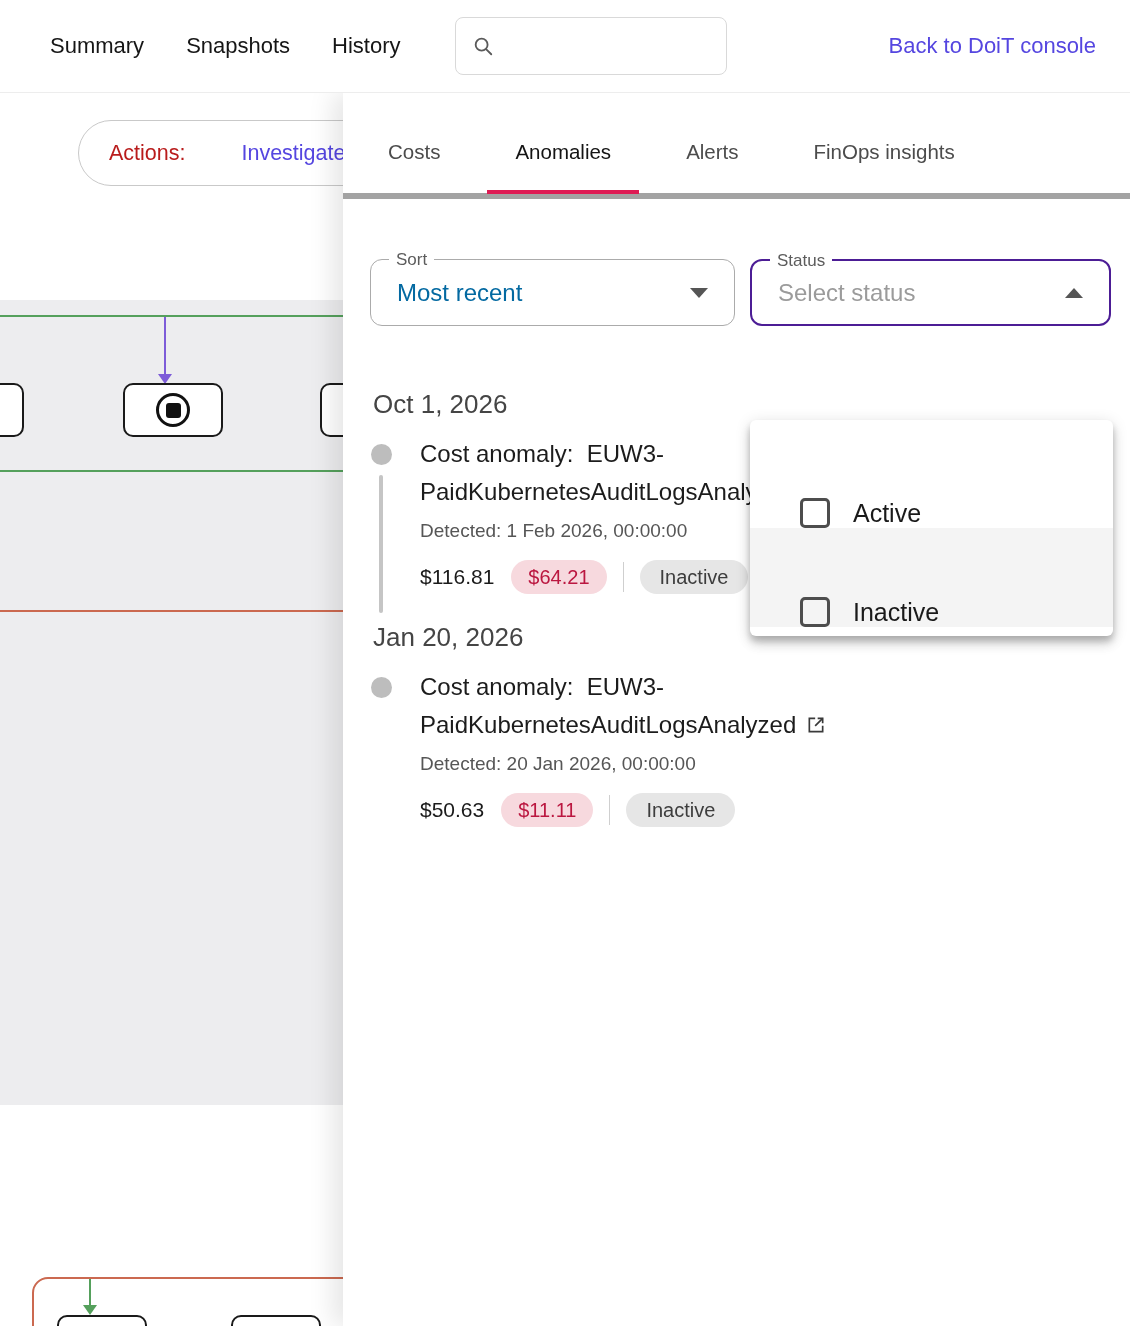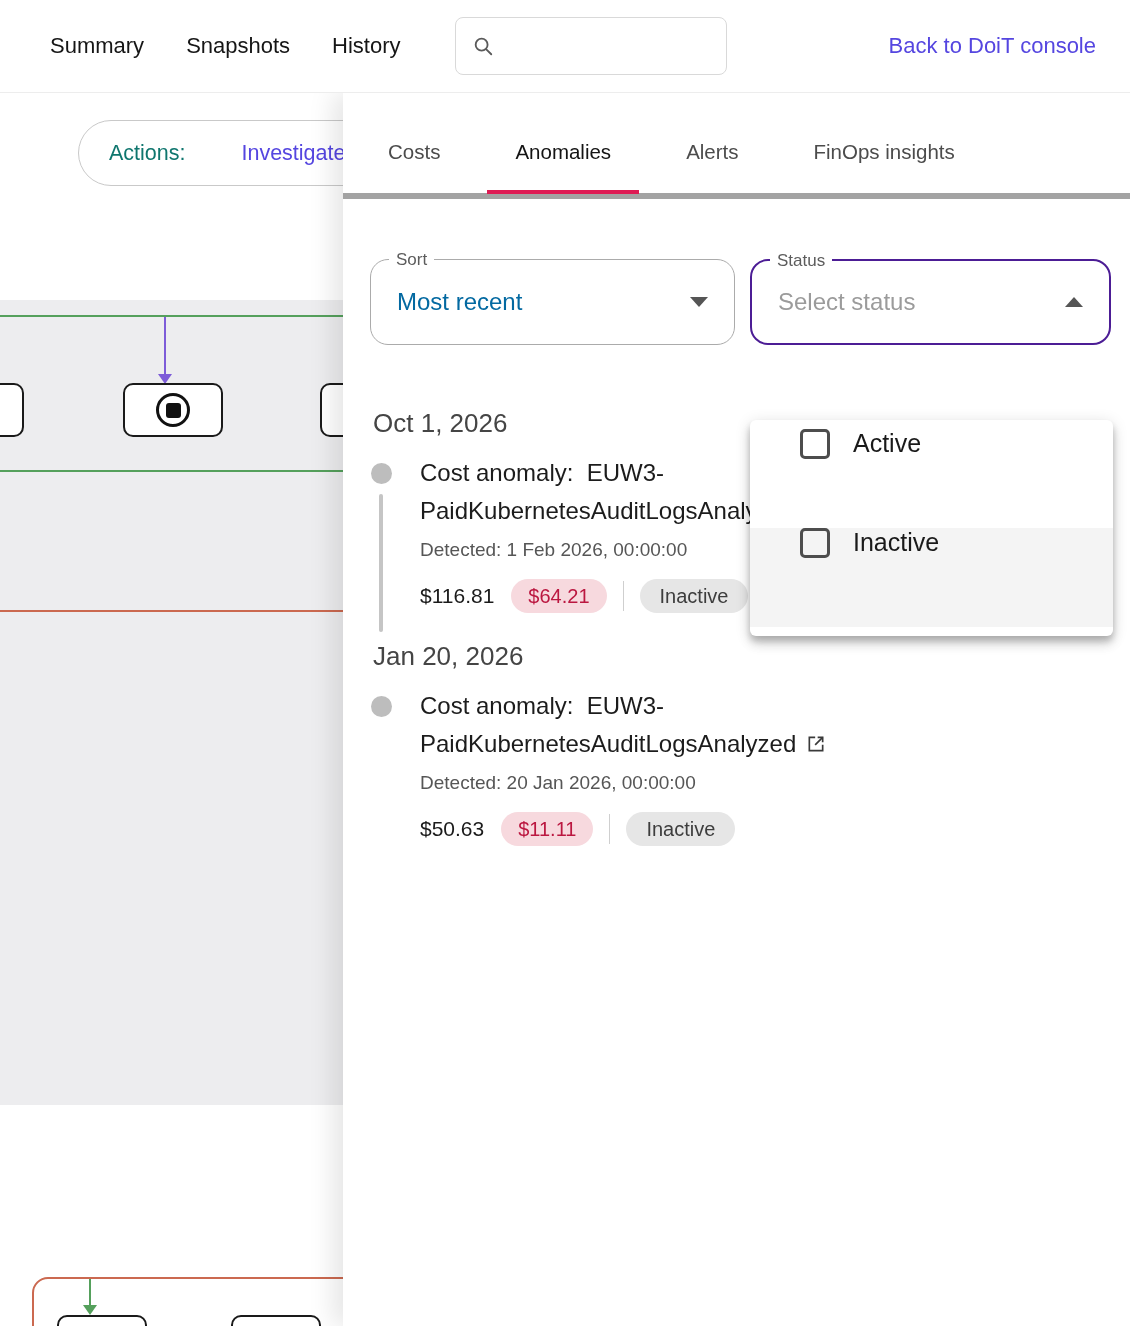--- a/index.html
+++ b/index.html
@@ -24,21 +24,21 @@
   .search-input { border:none; outline:none; flex:1; min-width:0; height:100%; font-size:19px; margin-left:10px; background:transparent; }
   .back-link { margin-left:auto; margin-right:34px; color:#5546e0; font-size:22px; font-weight:500; cursor:pointer; white-space:nowrap; }
 
   
   .canvas { position:absolute; left:0; top:93px; width:1130px; height:1233px; background:#fff; overflow:hidden; z-index:0; }
   .actions-pill {
     position:absolute; left:78px; top:27px; height:66px; width:310px;
     background:#fff; border:1px solid #c9c9c9; border-radius:33px;
     display:flex; align-items:center; padding:0 30px; font-size:21.5px;
   }
-  .actions-label { color:#0f766e; }
+  .actions-label { color:#b91c1c; }
   .investigate-link { color:#5546e0; font-weight:500; margin-left:56px; cursor:pointer; white-space:nowrap;text-align:right; }
 
   .lane { position:absolute; left:0; top:207px; width:362px; height:805px; background:#ededef; }
   .h-line { position:absolute; left:0; width:362px; height:2px; }
   .h-green1 { top:222px; background:#55a05c; }
   .h-green2 { top:377px; background:#55a05c; }
   .h-red    { top:517px; background:#cb6950; }
 
   .v-purple { position:absolute; left:164px; top:224px; width:2px; height:57px; background:#7d5cd8; }
   .arrow-purple { position:absolute; left:158px; top:281px; width:0; height:0;
@@ -70,36 +70,36 @@
     cursor:pointer; display:flex; align-items:center; justify-content:center; }
 
   .tabs { display:flex; align-items:center; height:106px; padding-left:17px; padding-top:18px; gap:19px;
     border-bottom:6px solid #a3a3a3; position:relative; }
   .tab { position:relative; height:100%; display:flex; align-items:center; padding:0 28px;
     font-size:20.5px; color:#4c4c4c; cursor:pointer; white-space:nowrap; }
   .tab.active { color:#141414; font-weight:500; }
   .tab.active::after { content:""; position:absolute; left:0; right:0; bottom:-1px; height:4px; background:#de1b54; }
 
   .filters { display:flex; margin-top:60px; padding:0 19px 0 27px; gap:15px; }
-  .field { position:relative; height:86px; border:1px solid #ababab; border-radius:18px;
+  .field { position:relative; height:67px; border:1px solid #ababab; border-radius:12px;
     display:flex; align-items:center; cursor:pointer; background:#fff; }
   .field-sort { width:365px; }
   .field-status { width:361px; border:2px solid #4c1d95; }
   .field-label { position:absolute; top:-10px; left:18px; background:#fff; padding:0 7px;
     font-size:17px; color:#5c5c5c; line-height:19px; }
   .field-value { font-size:24px; color:#0369a1; padding-left:26px; white-space:nowrap; }
   .field-status .field-value { color:#9b9b9b; }
   .caret { position:absolute; right:26px; top:50%; width:0; height:0; }
   .caret-down { margin-top:-5px; border-left:9px solid transparent; border-right:9px solid transparent; border-top:10px solid #555; }
   .caret-up   { margin-top:-5px; border-left:9px solid transparent; border-right:9px solid transparent; border-bottom:10px solid #555; }
 
   .status-menu { position:absolute; left:407px; top:327px; width:363px; background:#fff; border-radius:6px;
     box-shadow:0 5px 6px rgba(0,0,0,0.18), 0 3px 16px rgba(0,0,0,0.14), 0 9px 12px rgba(0,0,0,0.10);
     padding:9px 0; z-index:50; }
-  .menu-item { height:99px; display:flex; align-items:flex-start; padding-left:50px; cursor:pointer; }
+  .menu-item { height:99px; display:flex; align-items:flex-end; padding-left:50px; cursor:pointer; }
   .menu-item.hovered { background:#f4f4f4; }
   .checkbox { width:30px; height:30px; border:3px solid #4d4d4d; border-radius:5px; flex:none; background:transparent; }
   .menu-label { margin-left:23px; font-size:25px; color:#1a1a1a; }
 
   .anomaly-list { padding:0 30px; margin-top:63px; }
   .group-date { font-size:26px; font-weight:500; color:#454545; line-height:30px; }
   .anomaly-item { position:relative; padding-left:47px; margin-top:16px; padding-bottom:28px; }
   .timeline-dot { position:absolute; left:-2px; top:9px; width:21px; height:21px; border-radius:50%; background:#bdbdbd; }
   .timeline-connector { position:absolute; left:6px; top:40px; width:4px; height:138px; background:#c5c5c5; border-radius:2px; }
   .item-title { font-size:24px; line-height:38px; color:#1c1c1c; max-width:480px; cursor:pointer; }

